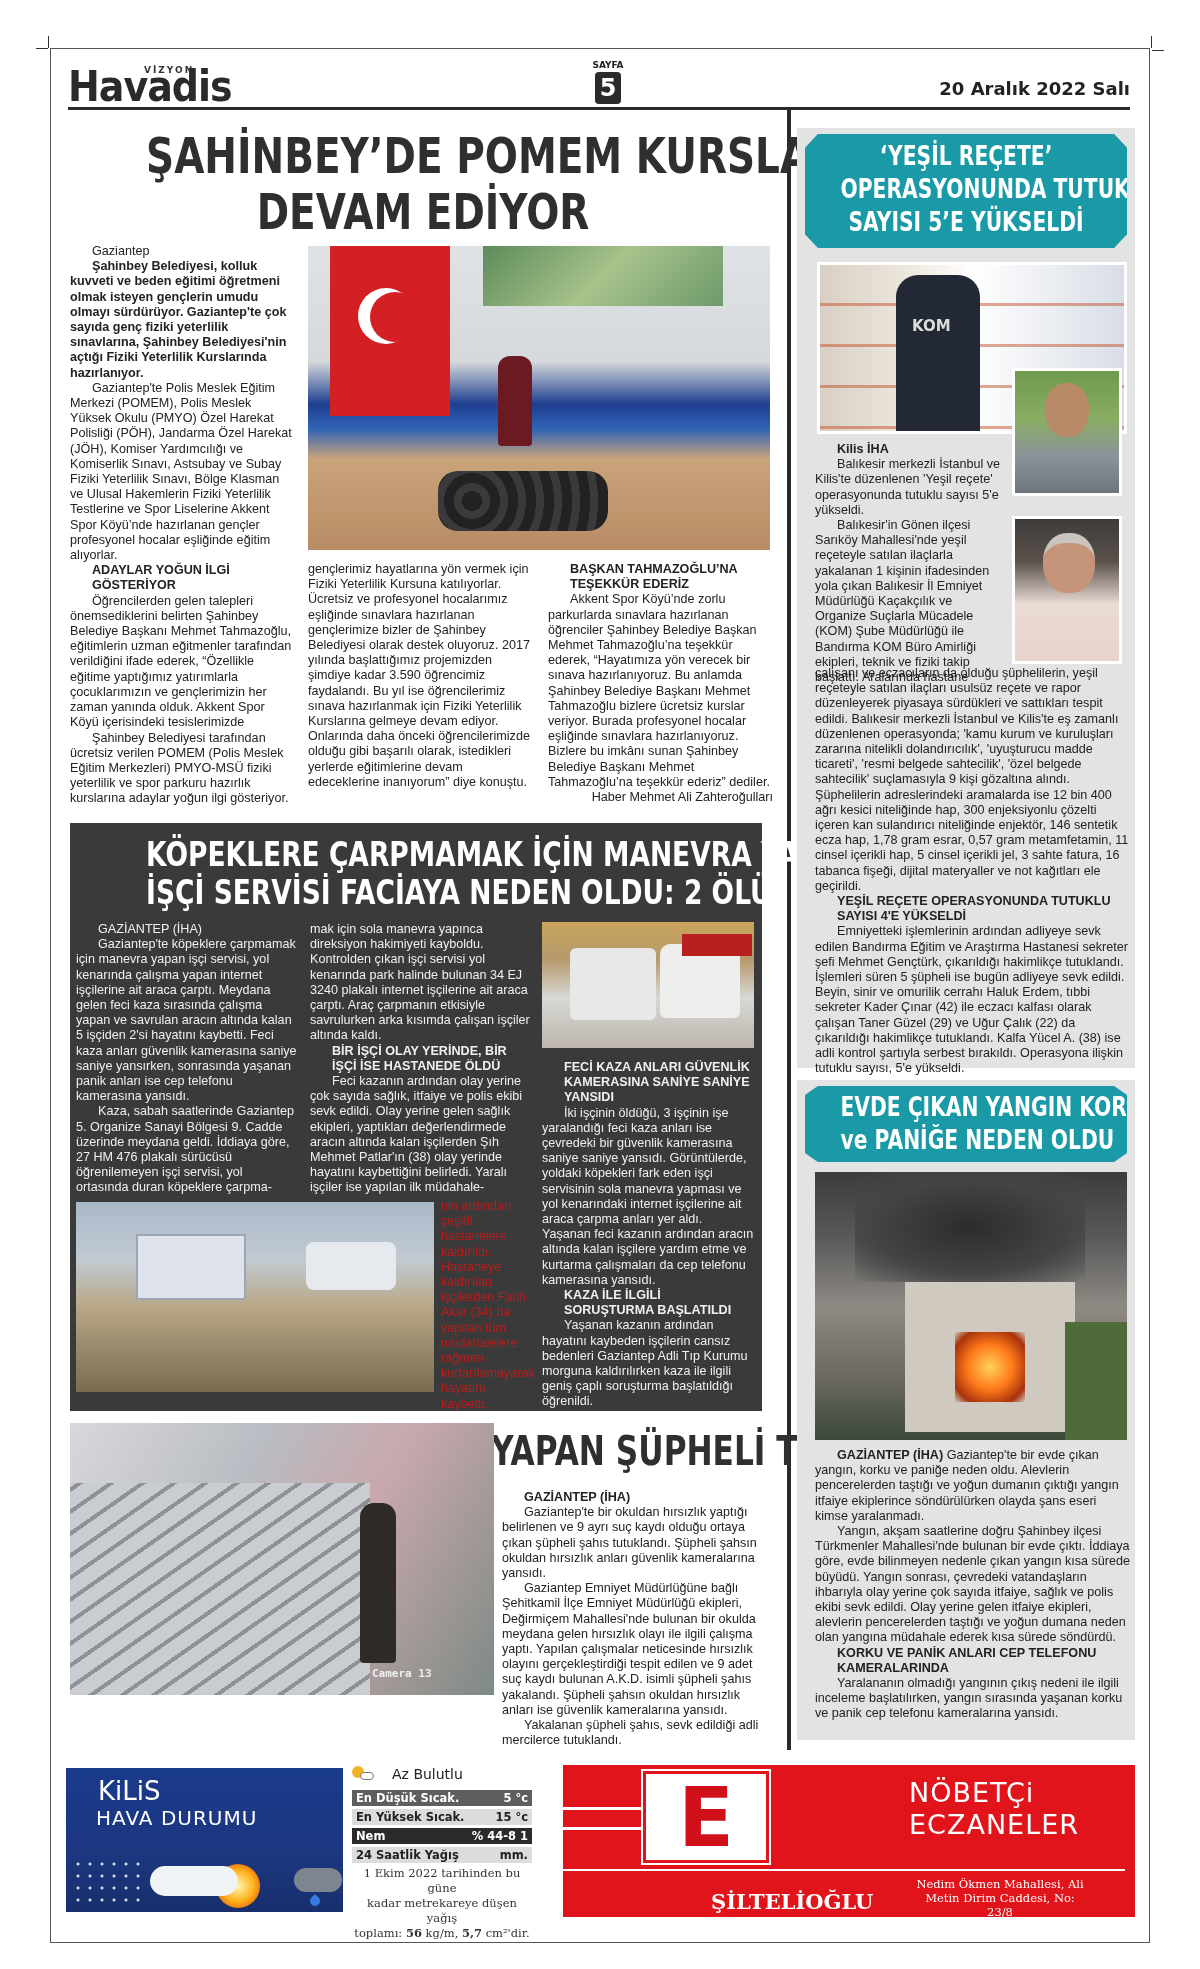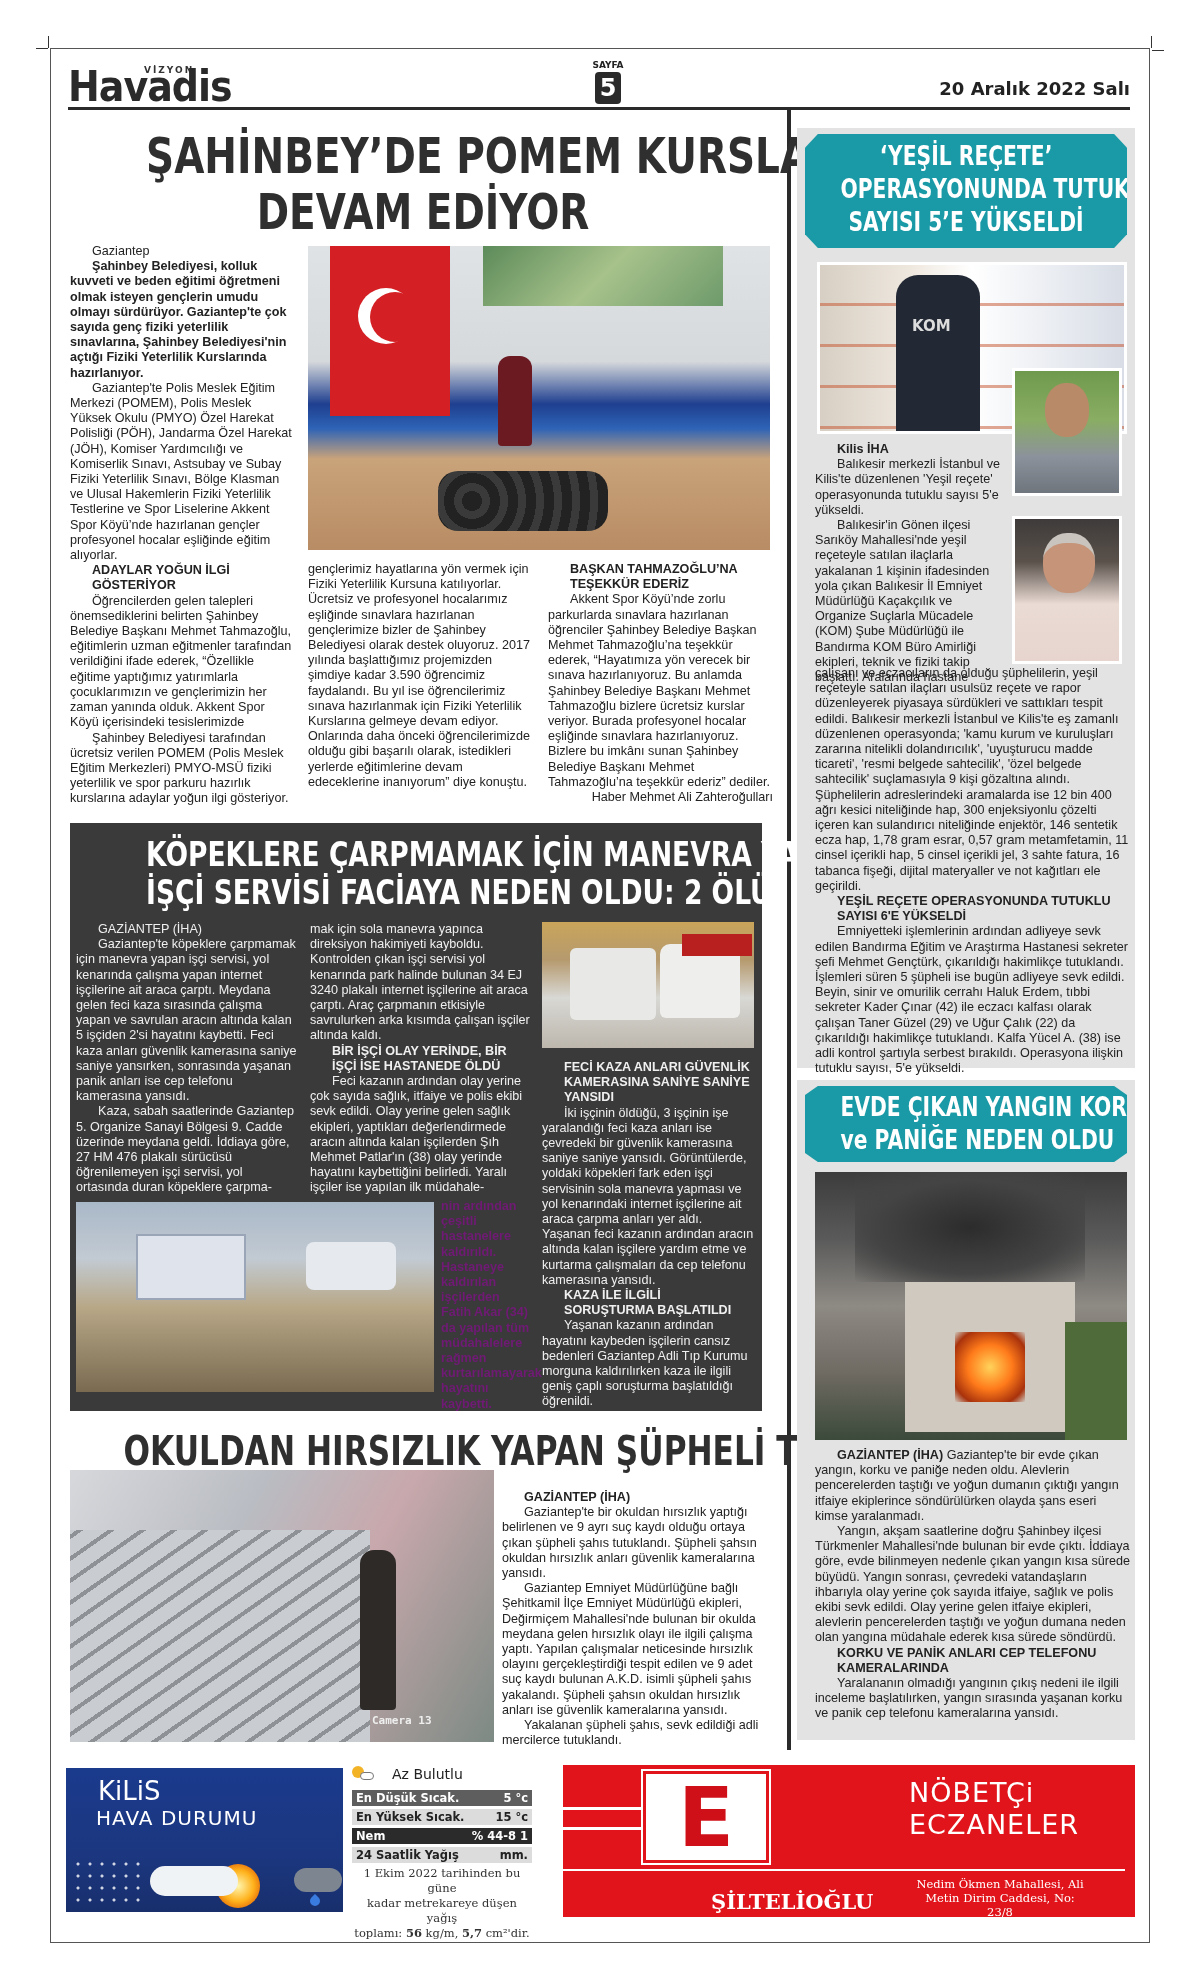--- a/index.html
+++ b/index.html
@@ -96,21 +96,21 @@
 <div class="abs body-text" style="left:76px;top:922px;width:222px;color:#f0f0f0;">
   <p>GAZİANTEP (İHA)</p>
   <p>Gaziantep'te köpeklere çarpmamak için manevra yapan işçi servisi, yol kenarında çalışma yapan internet işçilerine ait araca çarptı. Meydana gelen feci kaza sırasında çalışma yapan ve savrulan aracın altında kalan 5 işçiden 2'si hayatını kaybetti. Feci kaza anları güvenlik kamerasına saniye saniye yansırken, sonrasında yaşanan panik anları ise cep telefonu kamerasına yansıdı.</p>
   <p>Kaza, sabah saatlerinde Gaziantep 5. Organize Sanayi Bölgesi 9. Cadde üzerinde meydana geldi. İddiaya göre, 27 HM 476 plakalı sürücüsü öğrenilemeyen işçi servisi, yol ortasında duran köpeklere çarpma-</p>
 </div>
 <div class="abs body-text" style="left:310px;top:922px;width:222px;color:#f0f0f0;">
   <p style="text-indent:0">mak için sola manevra yapınca direksiyon hakimiyeti kayboldu. Kontrolden çıkan işçi servisi yol kenarında park halinde bulunan 34 EJ 3240 plakalı internet işçilerine ait araca çarptı. Araç çarpmanın etkisiyle savrulurken arka kısımda çalışan işçiler altında kaldı.</p>
   <p class="sub">BİR İŞÇİ OLAY YERİNDE, BİR İŞÇİ İSE HASTANEDE ÖLDÜ</p>
   <p>Feci kazanın ardından olay yerine çok sayıda sağlık, itfaiye ve polis ekibi sevk edildi. Olay yerine gelen sağlık ekipleri, yaptıkları değerlendirmede aracın altında kalan işçilerden Şıh Mehmet Patlar'ın (38) olay yerinde hayatını kaybettiğini belirledi. Yaralı işçiler ise yapılan ilk müdahale-</p>
 </div>
-<div class="abs body-text" style="left:441px;top:1199px;width:90px;color:#701a75;font-weight:bold;">
+<div class="abs body-text" style="left:441px;top:1199px;width:90px;color:#b91c1c;">
   <p style="text-indent:0">nin ardından çeşitli hastanelere kaldırıldı. Hastaneye kaldırılan işçilerden Fatih Akar (34) da yapılan tüm müdahalelere rağmen kurtarılamayarak hayatını kaybetti.</p>
 </div>
 
 <div class="abs photo" style="left:542px;top:922px;width:212px;height:126px;background:linear-gradient(180deg,#c9a45a 0%,#b69a6e 30%,#d8d8d4 60%,#bdb7ad 100%);">
   <div class="abs" style="left:28px;top:26px;width:86px;height:72px;background:#e8e8e6;border-radius:6px;"></div>
   <div class="abs" style="left:118px;top:22px;width:80px;height:74px;background:#eeeeec;border-radius:10px 6px 6px 6px;"></div>
   <div class="abs" style="left:140px;top:12px;width:70px;height:22px;background:#b82020;"></div>
 </div>
 
 <div class="abs body-text" style="left:542px;top:1060px;width:212px;color:#f0f0f0;">
@@ -120,21 +120,21 @@
   <p>Yaşanan kazanın ardından hayatını kaybeden işçilerin cansız bedenleri Gaziantep Adli Tıp Kurumu morguna kaldırılırken kaza ile ilgili geniş çaplı soruşturma başlatıldığı öğrenildi.</p>
 </div>
 
 <div class="abs photo" style="left:76px;top:1202px;width:358px;height:190px;background:linear-gradient(180deg,#a9b8c8 0%,#c2cad2 30%,#b8a888 55%,#7a6a50 100%);">
   <div class="abs" style="left:60px;top:32px;width:110px;height:66px;background:#dfe4ec;border:2px solid #9aa6b8;"></div>
   <div class="abs" style="left:230px;top:40px;width:90px;height:48px;background:#e6e9ee;border-radius:8px;"></div>
 </div>
 
 <div class="abs headline" style="left:40px;top:1428px;width:760px;font-size:40px;line-height:46px;">OKULDAN HIRSIZLIK YAPAN ŞÜPHELİ TUTUKLANDI</div>
 
-<div class="abs photo" style="left:70px;top:1470px;width:424px;height:272px;background:linear-gradient(120deg,#d7d8dc 0%,#b9bcc2 35%,#c8a8ac 60%,#7d8a84 100%);">
+<div class="abs photo" style="left:70px;top:1423px;width:424px;height:272px;background:linear-gradient(120deg,#d7d8dc 0%,#b9bcc2 35%,#c8a8ac 60%,#7d8a84 100%);">
   <div class="abs" style="left:0;top:60px;width:300px;height:212px;background:repeating-linear-gradient(-35deg,#c9ccd0 0 14px,#8e9196 14px 18px);"></div>
   <div class="abs" style="left:290px;top:80px;width:36px;height:160px;background:#2e2a28;border-radius:14px 14px 4px 4px;"></div>
   <div class="abs" style="left:302px;top:244px;color:#eee;font-weight:bold;font-size:11px;font-family:'DejaVu Sans Mono',monospace;">Camera 13</div>
 </div>
 
 <div class="abs body-text" style="left:502px;top:1490px;width:270px;">
   <p class="b">GAZİANTEP (İHA)</p>
   <p>Gaziantep'te bir okuldan hırsızlık yaptığı belirlenen ve 9 ayrı suç kaydı olduğu ortaya çıkan şüpheli şahıs tutuklandı. Şüpheli şahsın okuldan hırsızlık anları güvenlik kameralarına yansıdı.</p>
   <p>Gaziantep Emniyet Müdürlüğüne bağlı Şehitkamil İlçe Emniyet Müdürlüğü ekipleri, Değirmiçem Mahallesi'nde bulunan bir okulda meydana gelen hırsızlık olayı ile ilgili çalışma yaptı. Yapılan çalışmalar neticesinde hırsızlık olayını gerçekleştirdiği tespit edilen ve 9 adet suç kaydı bulunan A.K.D. isimli şüpheli şahıs yakalandı. Şüpheli şahsın okuldan hırsızlık anları ise güvenlik kameralarına yansıdı.</p>
   <p>Yakalanan şüpheli şahıs, sevk edildiği adli mercilerce tutuklandı.</p>
@@ -159,21 +159,21 @@
   <div class="abs" style="left:28px;top:14px;width:52px;height:60px;background:#c59479;border-radius:46%;border-top:10px solid #c9c4be;"></div>
 </div>
 
 <div class="abs body-text" style="left:815px;top:442px;width:190px;">
   <p class="b">Kilis İHA</p>
   <p>Balıkesir merkezli İstanbul ve Kilis'te düzenlenen 'Yeşil reçete' operasyonunda tutuklu sayısı 5'e yükseldi.</p>
   <p>Balıkesir'in Gönen ilçesi Sarıköy Mahallesi'nde yeşil reçeteyle satılan ilaçlarla yakalanan 1 kişinin ifadesinden yola çıkan Balıkesir İl Emniyet Müdürlüğü Kaçakçılık ve Organize Suçlarla Mücadele (KOM) Şube Müdürlüğü ile Bandırma KOM Büro Amirliği ekipleri, teknik ve fiziki takip başlattı. Aralarında hastane</p>
 </div>
 <div class="abs body-text" style="left:815px;top:666px;width:316px;">
   <p style="text-indent:0">çalışanı ve eczacıların da olduğu şüphelilerin, yeşil reçeteyle satılan ilaçları usulsüz reçete ve rapor düzenleyerek piyasaya sürdükleri ve sattıkları tespit edildi. Balıkesir merkezli İstanbul ve Kilis'te eş zamanlı düzenlenen operasyonda; 'kamu kurum ve kuruluşları zararına nitelikli dolandırıcılık', 'uyuşturucu madde ticareti', 'resmi belgede sahtecilik', 'özel belgede sahtecilik' suçlamasıyla 9 kişi gözaltına alındı. Şüphelilerin adreslerindeki aramalarda ise 12 bin 400 ağrı kesici niteliğinde hap, 300 enjeksiyonlu çözelti içeren kan sulandırıcı niteliğinde enjektör, 146 sentetik ecza hap, 1,78 gram esrar, 0,57 gram metamfetamin, 11 cinsel içerikli hap, 5 cinsel içerikli jel, 3 sahte fatura, 16 tabanca fişeği, dijital materyaller ve not kağıtları ele geçirildi.</p>
-  <p class="sub">YEŞİL REÇETE OPERASYONUNDA TUTUKLU SAYISI 6'E YÜKSELDİ</p>
+  <p class="sub">YEŞİL REÇETE OPERASYONUNDA TUTUKLU SAYISI 4'E YÜKSELDİ</p>
   <p>Emniyetteki işlemlerinin ardından adliyeye sevk edilen Bandırma Eğitim ve Araştırma Hastanesi sekreter şefi Mehmet Gençtürk, çıkarıldığı hakimlikçe tutuklandı. İşlemleri süren 5 şüpheli ise bugün adliyeye sevk edildi. Beyin, sinir ve omurilik cerrahı Haluk Erdem, tıbbi sekreter Kader Çınar (42) ile eczacı kalfası olarak çalışan Taner Güzel (29) ve Uğur Çalık (22) da çıkarıldığı hakimlikçe tutuklandı. Kalfa Yücel A. (38) ise adli kontrol şartıyla serbest bırakıldı. Operasyona ilişkin tutuklu sayısı, 5'e yükseldi.</p>
 </div>
 
 <div class="abs grey-panel" style="left:797px;top:1080px;width:338px;height:660px;"></div>
 <div class="abs teal-banner" style="left:805px;top:1086px;width:322px;height:76px;font-size:26px;line-height:33px;padding-top:5px;">
   <span>EVDE ÇIKAN YANGIN KORKU</span>
   <span>ve PANİĞE NEDEN OLDU</span>
 </div>
 <div class="abs photo" style="left:815px;top:1172px;width:312px;height:268px;background:linear-gradient(180deg,#3c3c3c 0%,#5a5a5a 25%,#8e8a84 50%,#6f6a62 75%,#3b4a3a 100%);">
   <div class="abs" style="left:40px;top:0;width:230px;height:110px;background:radial-gradient(ellipse at center,#2c2c2c 0%,#444 60%,transparent 100%);"></div>

